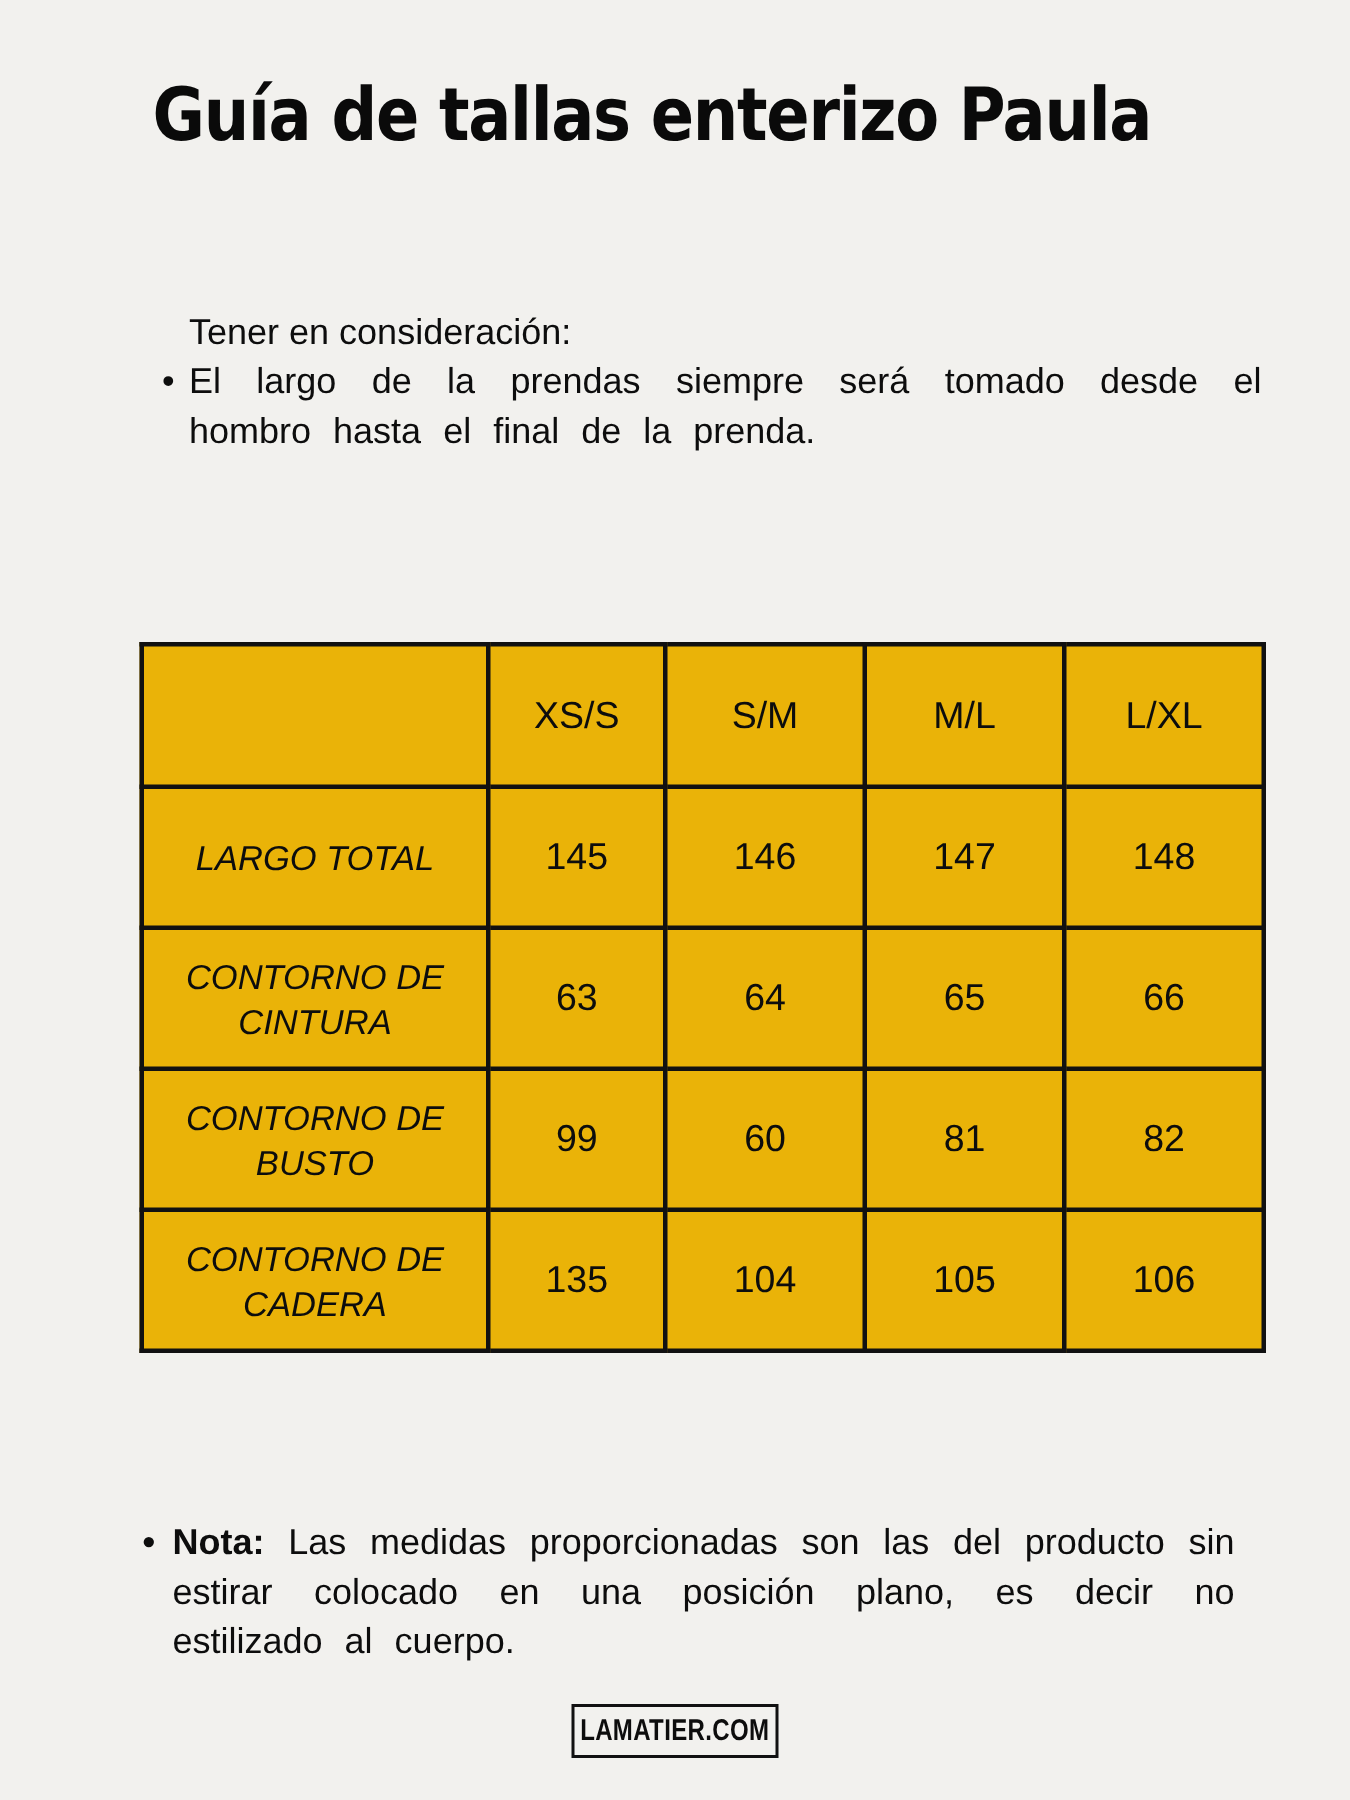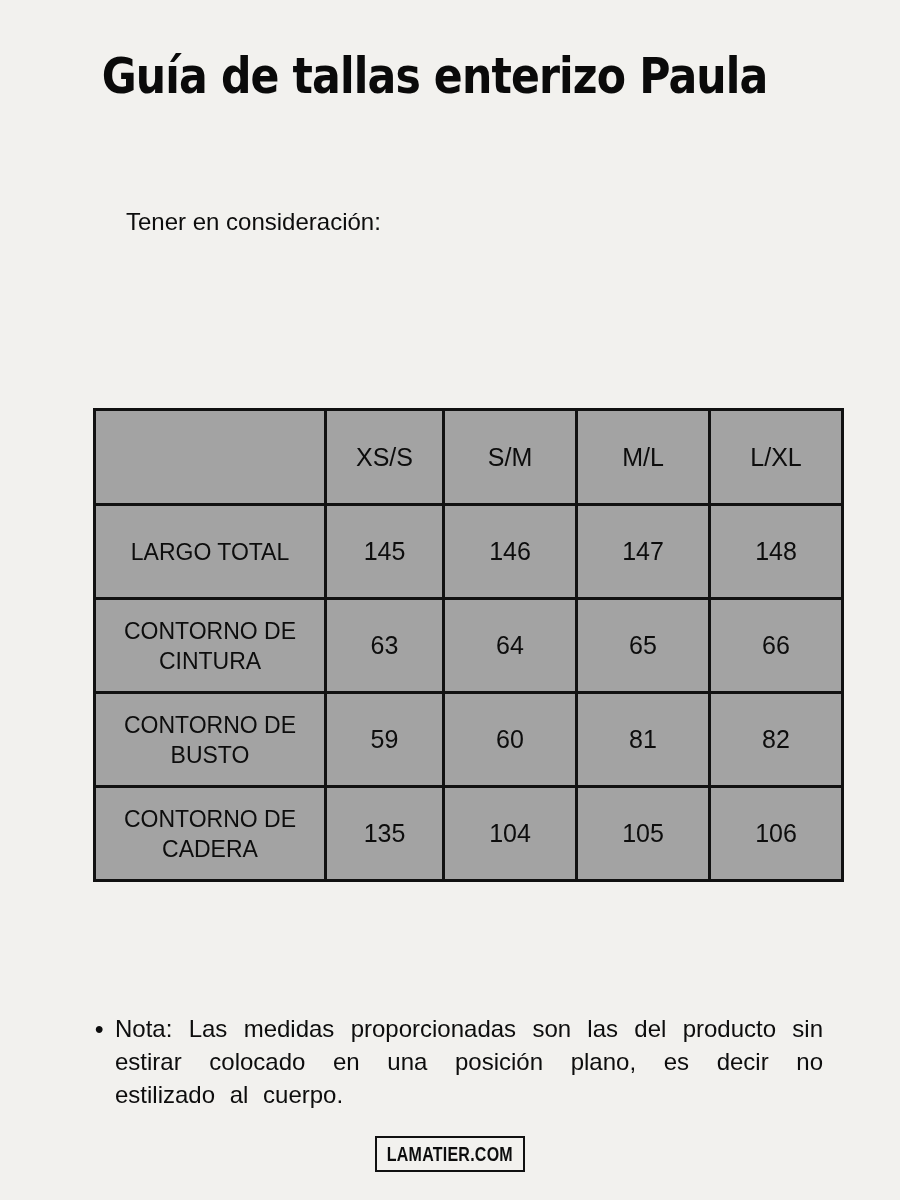--- a/index.html
+++ b/index.html
@@ -52,37 +52,38 @@
     content: "\2022";
     position: absolute;
     left: -18px;
     top: 0;
     word-spacing: 0;
   }
 
   
   .size-table {
     position: absolute;
-    top: 408px; left: 93px;
+    top: 428px; left: 93px;
     border-collapse: collapse;
     table-layout: fixed;
-    background: #a3a3a3;
+    background: #eab308;
   }
   .size-table th, .size-table td {
     border: 3px solid #111111;
     text-align: center;
     vertical-align: middle;
     font-weight: 400;
   }
   .size-table thead th { height: 95px; font-size: 25px; }
   .size-table tbody th {
     height: 94px;
     font-size: 23px;
     line-height: 30px;
     padding: 0 10px;
+    font-style: italic;
   }
   .size-table tbody td { height: 94px; font-size: 25px; }
 
   
   .note {
     position: absolute;
     top: 1012px; left: 115px;
     width: 708px;
     font-size: 24px;
     line-height: 33px;
@@ -90,28 +91,28 @@
     word-spacing: 8px;
   }
   .note::before {
     content: "\2022";
     position: absolute;
     left: -20px;
     top: 0;
     word-spacing: 0;
     font-weight: 700;
   }
-  .note-label { font-weight: 400; }
+  .note-label { font-weight: 700; }
 
   
   .footer-box {
     position: absolute;
     top: 1136px; left: 50%;
     transform: translateX(-50%);
-    width: 150px; height: 36px;
+    width: 138px; height: 36px;
     border: 2px solid #111111;
     display: flex;
     align-items: center;
     justify-content: center;
   }
   .footer-text {
     display: inline-block;
     font-weight: 700;
     font-size: 20px;
     letter-spacing: 0.3px;
@@ -122,20 +123,21 @@
 </head>
 <body>
 
 <div class="title-wrap">
   <span class="title-text">Guía de tallas enterizo Paula</span>
 </div>
 
 <div class="considerations">
   <p class="considerations-heading">Tener en consideración:</p>
   <ul class="bullet-list">
+    <li class="bullet-item">El largo de la prendas siempre será tomado desde el hombro hasta el final de la prenda.</li>
   </ul>
 </div>
 
 <table class="size-table">
   <colgroup>
     <col style="width:231px">
     <col style="width:118px">
     <col style="width:133px">
     <col style="width:133px">
     <col style="width:133px">
@@ -159,21 +161,21 @@
     </tr>
     <tr>
       <th>CONTORNO DE CINTURA</th>
       <td>63</td>
       <td>64</td>
       <td>65</td>
       <td>66</td>
     </tr>
     <tr>
       <th>CONTORNO DE BUSTO</th>
-      <td>59</td>
+      <td>99</td>
       <td>60</td>
       <td>81</td>
       <td>82</td>
     </tr>
     <tr>
       <th>CONTORNO DE CADERA</th>
       <td>135</td>
       <td>104</td>
       <td>105</td>
       <td>106</td>

